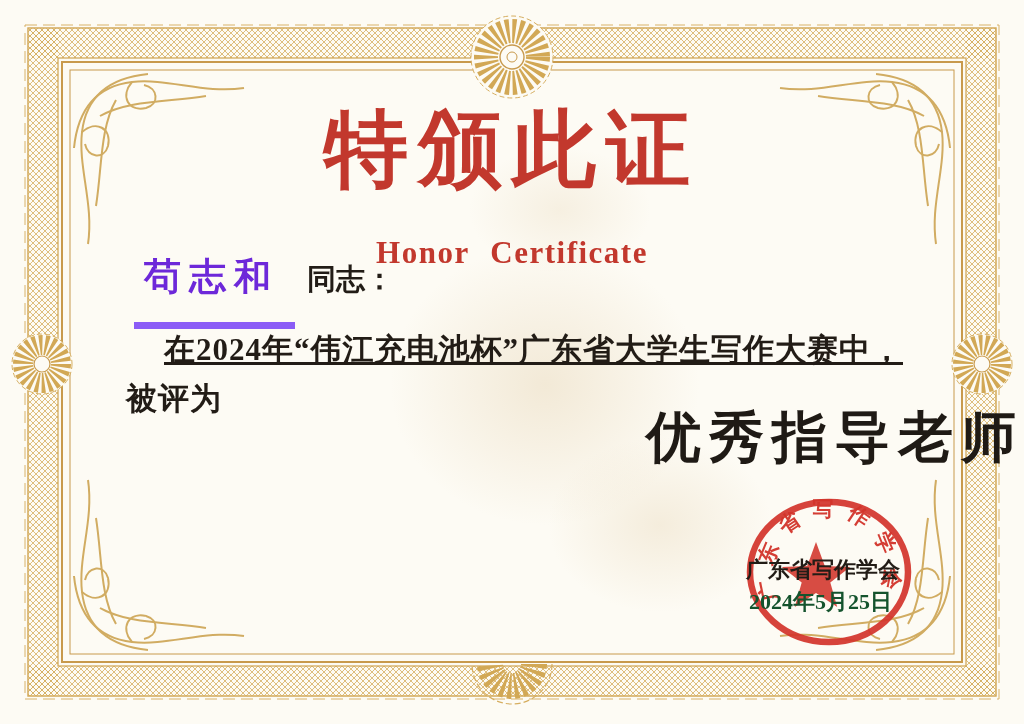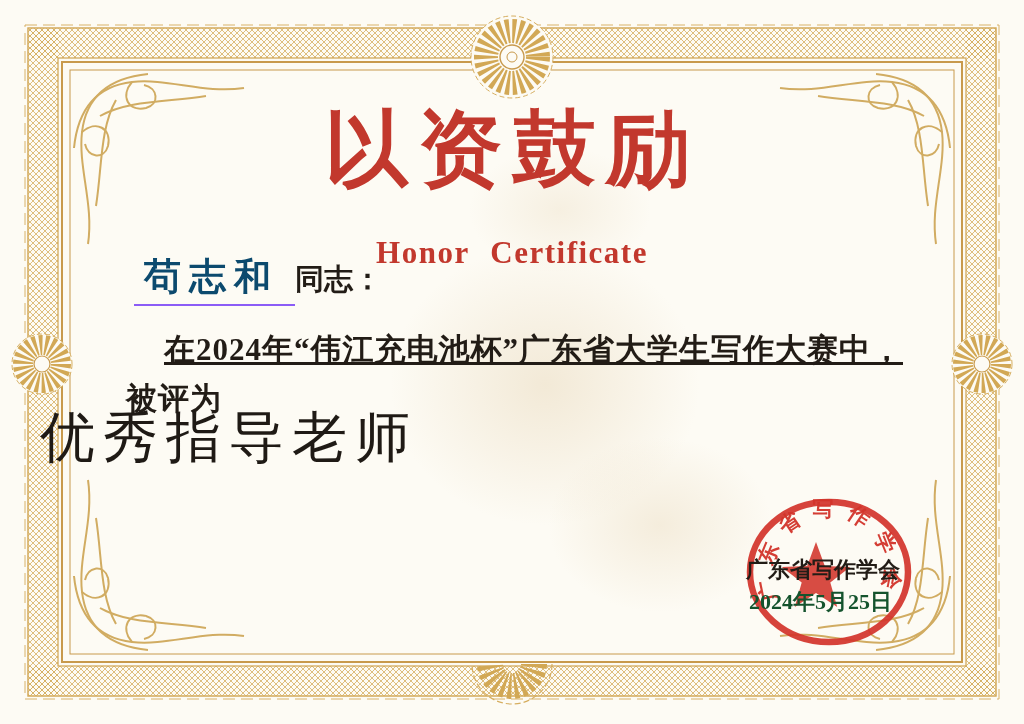--- a/index.html
+++ b/index.html
@@ -23,30 +23,30 @@
     color:#c2382d;
   }
   .cert-subtitle{
     left:0;right:0;top:203px;text-align:center;
     font-size:31px;font-weight:700;letter-spacing:1.5px;word-spacing:12px;
     color:#c2382d;
     margin-top:32px;
   }
   .name-row{left:134px;top:256px;display:flex;align-items:baseline;}
   .name{
-    font-size:37px;font-weight:600;letter-spacing:8px;color:#0c4a6e;
-    padding:0 16px 5px 10px;border-bottom:2px solid #8b5cf6;line-height:1.15;
+    font-size:37px;font-weight:600;letter-spacing:8px;color:#6d28d9;
+    padding:0 16px 23px 10px;border-bottom:7px solid #8b5cf6;line-height:1.15;
   }
-  .salutation{font-size:29px;font-weight:700;color:#221c16;}
+  .salutation{font-size:29px;font-weight:700;color:#221c16;margin-left:12px;}
   .body-line{color:#221c16;font-weight:700;font-size:31px;letter-spacing:1px;line-height:1.3;}
   .body1{left:164px;top:330px;text-decoration:underline;}
   .body2{left:126px;top:379px;}
   .award{
-    left:0;right:0;top:401px;text-align:left;
-    font-size:55px;font-weight:400;letter-spacing:8px;color:#1f1a15;margin-left:40px;
+    left:0;right:0;top:401px;text-align:right;
+    font-size:55px;font-weight:700;letter-spacing:8px;color:#1f1a15;margin-left:40px;
   }
   .closing{left:190px;top:494px;font-size:31px;font-weight:700;letter-spacing:2px;color:#221c16;}
   .issuer{left:746px;top:555px;font-size:22px;font-weight:700;color:#221c16;letter-spacing:0px;}
   .date{left:749px;top:587px;font-size:22px;font-weight:700;color:#14532d;letter-spacing:0px;}
   .seal-svg{left:740px;top:490px;width:186px;height:172px;}
 </style>
 </head>
 <body>
 
 <div class="stage">
@@ -124,21 +124,21 @@
 
   <svg class="abs seal-svg" viewBox="0 0 186 172">
     <ellipse cx="89" cy="82" rx="79" ry="70" fill="none" stroke="#d2332a" stroke-width="6.5" opacity="0.92"></ellipse>
     <path id="sealArc" d="M 36.4 101.2 A 56 56 0 1 1 141.6 101.2" fill="none"></path>
     <text font-size="21" font-weight="bold" fill="#d2332a" letter-spacing="12" opacity="0.95" text-anchor="middle">
       <textPath href="#sealArc" startOffset="50%">广东省写作学会</textPath>
     </text>
     <polygon transform="translate(76,88)" points="0,-36 -8.8,-12.1 -34.2,-11.1 -14.3,4.6 -21.2,29.1 0,15 21.2,29.1 14.3,4.6 34.2,-11.1 8.8,-12.1" fill="#d2332a" opacity="0.88"></polygon>
   </svg>
 
-  <div class="abs cert-title">以资鼓励</div>
+  <div class="abs cert-title">特颁此证</div>
   <div class="abs cert-subtitle">Honor Certificate</div>
 
   <div class="abs name-row">
     <span class="name">苟志和</span>
     <span class="salutation">同志：</span>
   </div>
 
   <div class="abs body-line body1">在2024年“伟江充电池杯”广东省大学生写作大赛中，</div>
   <div class="abs body-line body2">被评为</div>
 

